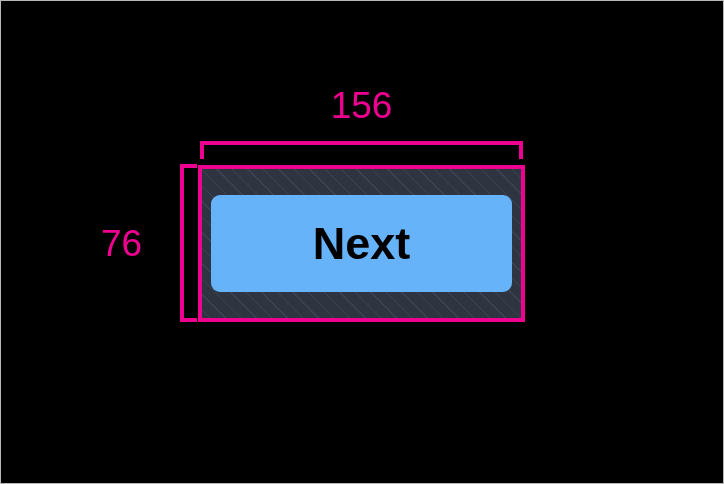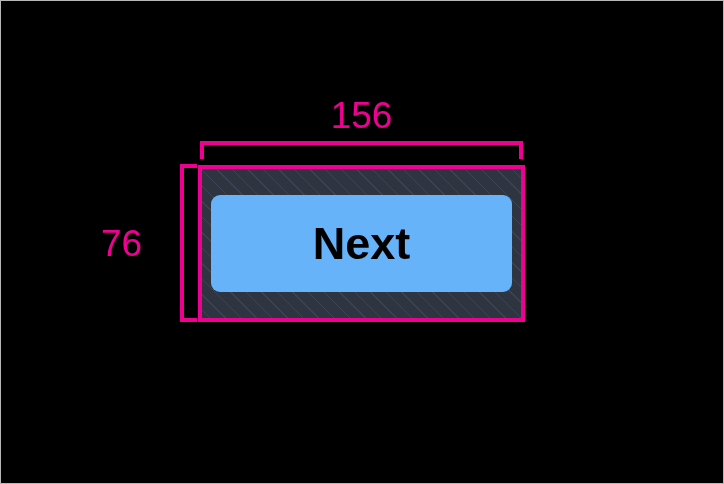--- a/index.html
+++ b/index.html
@@ -112,21 +112,21 @@
     width: 4px;
     height: 18px;
     background: #ee0090;
   }
   #dim-width .tick-left  { left: 0; }
   #dim-width .tick-right { right: 0; }
 
   #label-width {
     position: absolute;
     left: 199px;
-    top: 96px;
+    top: 86px;
     width: 323px;
     text-align: center;
     color: #ee0090;
     font-family: "Liberation Sans", sans-serif;
     font-size: 37px;
     font-weight: normal;
     line-height: 1;
     user-select: none;
   }
 

